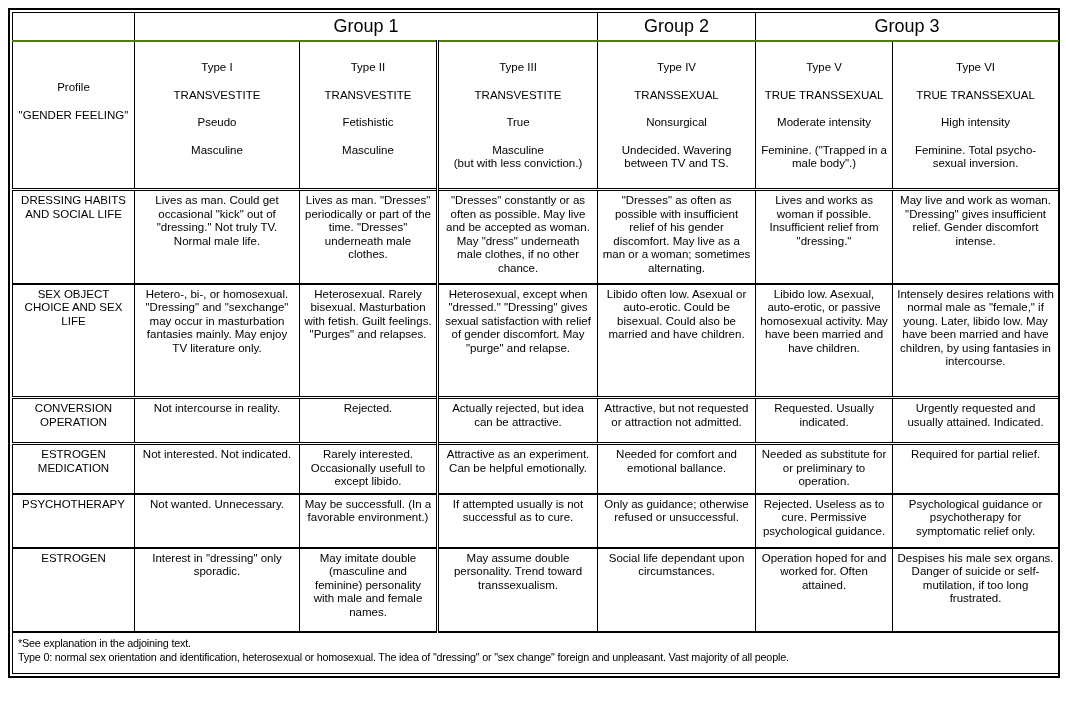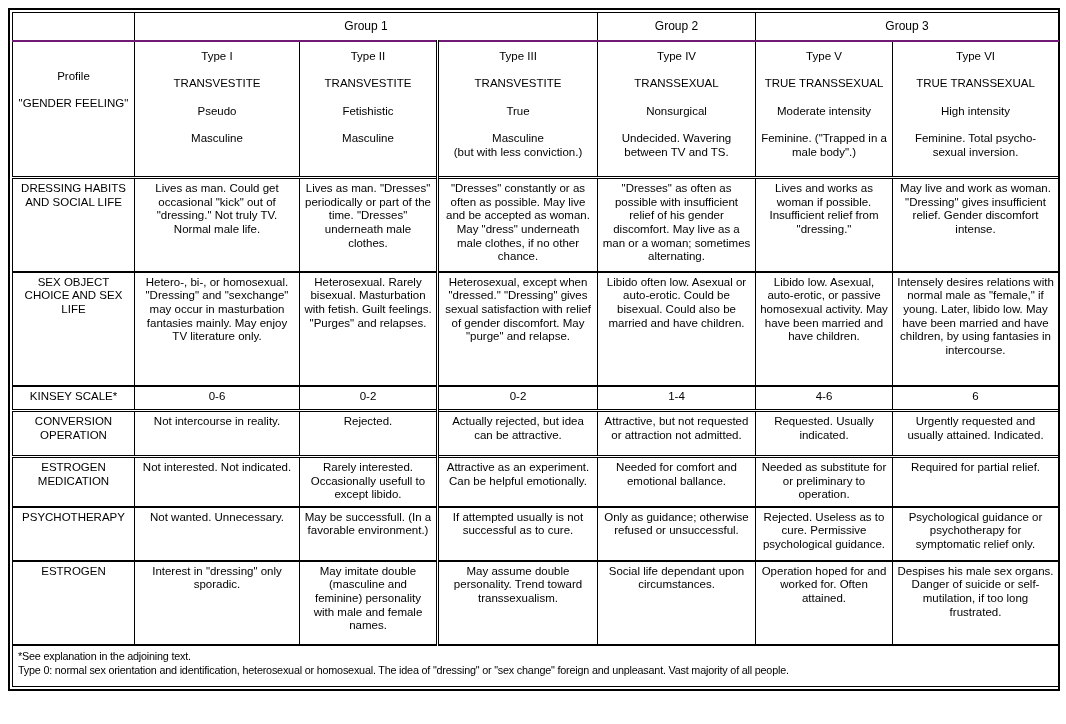--- a/index.html
+++ b/index.html
@@ -2,22 +2,22 @@
 <html><head>
 <meta charset="utf-8">
 <style>
   html,body { margin:0; padding:0; background:#fff; }
   body { width:1066px; height:724px; font-family:"Liberation Sans", sans-serif; color:#000; }
   .frame { margin:8px; border:2px solid #000; padding:2px; width:1052px; box-sizing:border-box; background:#fff; }
   table.sos { border-collapse:collapse; table-layout:fixed; width:1046px; }
   td { border:1px solid #000; font-size:11.5px; line-height:1.18; text-align:center; vertical-align:top; padding:3px 4px; box-sizing:border-box; word-wrap:break-word; }
   .title-cell { padding:4px 2px 6px 2px; }
   .title-line1, .title-line2 { font-weight:bold; font-style:italic; font-size:13.5px; line-height:1.3; }
-  .group-row td { vertical-align:middle; height:28px; font-size:12px; border-bottom:2px solid #701a75; }
-  .profile-row td { height:120px; padding-top:8px; }
+  .group-row td { vertical-align:middle; height:28px; font-size:18px; border-bottom:2px solid #4d7c0f; }
+  .profile-row td { height:120px; padding-top:19px; }
   .pl { margin:0 0 14px 0; white-space:pre-line; }
   .dbl { border-left:3px double #000; }
   .r-dressing td { border-top:3px double #000; height:94px; }
   .r-sexobj td { border-top:2px solid #000; height:114px; }
   .r-kinsey td { border-top:2px solid #000; height:25px; }
   .r-conversion td { border-top:3px double #000; height:46px; }
   .r-estrogen td { border-top:3px double #000; height:50px; }
   .r-psycho td { border-top:2px solid #000; height:54px;margin-left:44px; }
   .r-remarks td { border-top:2px solid #000; height:84px; }
   .footer-row td { border-top:2px solid #000; text-align:left; font-size:10.8px; letter-spacing:-0.2px; padding:3px 5px 8px 5px; line-height:1.35; }
@@ -104,29 +104,20 @@
   <tr class="r-sexobj">
     <td>SEX OBJECT CHOICE AND SEX LIFE</td>
     <td>Hetero-, bi-, or homosexual. "Dressing" and "sexchange" may occur in masturbation fantasies mainly. May enjoy TV literature only.</td>
     <td>Heterosexual. Rarely bisexual. Masturbation with fetish. Guilt feelings. "Purges" and relapses.</td>
     <td class="dbl">Heterosexual, except when "dressed." "Dressing" gives sexual satisfaction with relief of gender discomfort. May "purge" and relapse.</td>
     <td>Libido often low. Asexual or auto-erotic. Could be bisexual. Could also be married and have children.</td>
     <td>Libido low. Asexual, auto-erotic, or passive homosexual activity. May have been married and have children.</td>
     <td>Intensely desires relations with normal male as "female," if young. Later, libido low. May have been married and have children, by using fantasies in intercourse.</td>
   </tr>
 
-  <tr class="r-kinsey">
-    <td>KINSEY SCALE*</td>
-    <td>0-6</td>
-    <td>0-2</td>
-    <td class="dbl">0-2</td>
-    <td>1-4</td>
-    <td>4-6</td>
-    <td>6</td>
-  </tr>
 
   <tr class="r-conversion">
     <td>CONVERSION OPERATION</td>
     <td>Not intercourse in reality.</td>
     <td>Rejected.</td>
     <td class="dbl">Actually rejected, but idea can be attractive.</td>
     <td>Attractive, but not requested or attraction not admitted.</td>
     <td>Requested. Usually indicated.</td>
     <td>Urgently requested and usually attained. Indicated.</td>
   </tr>

